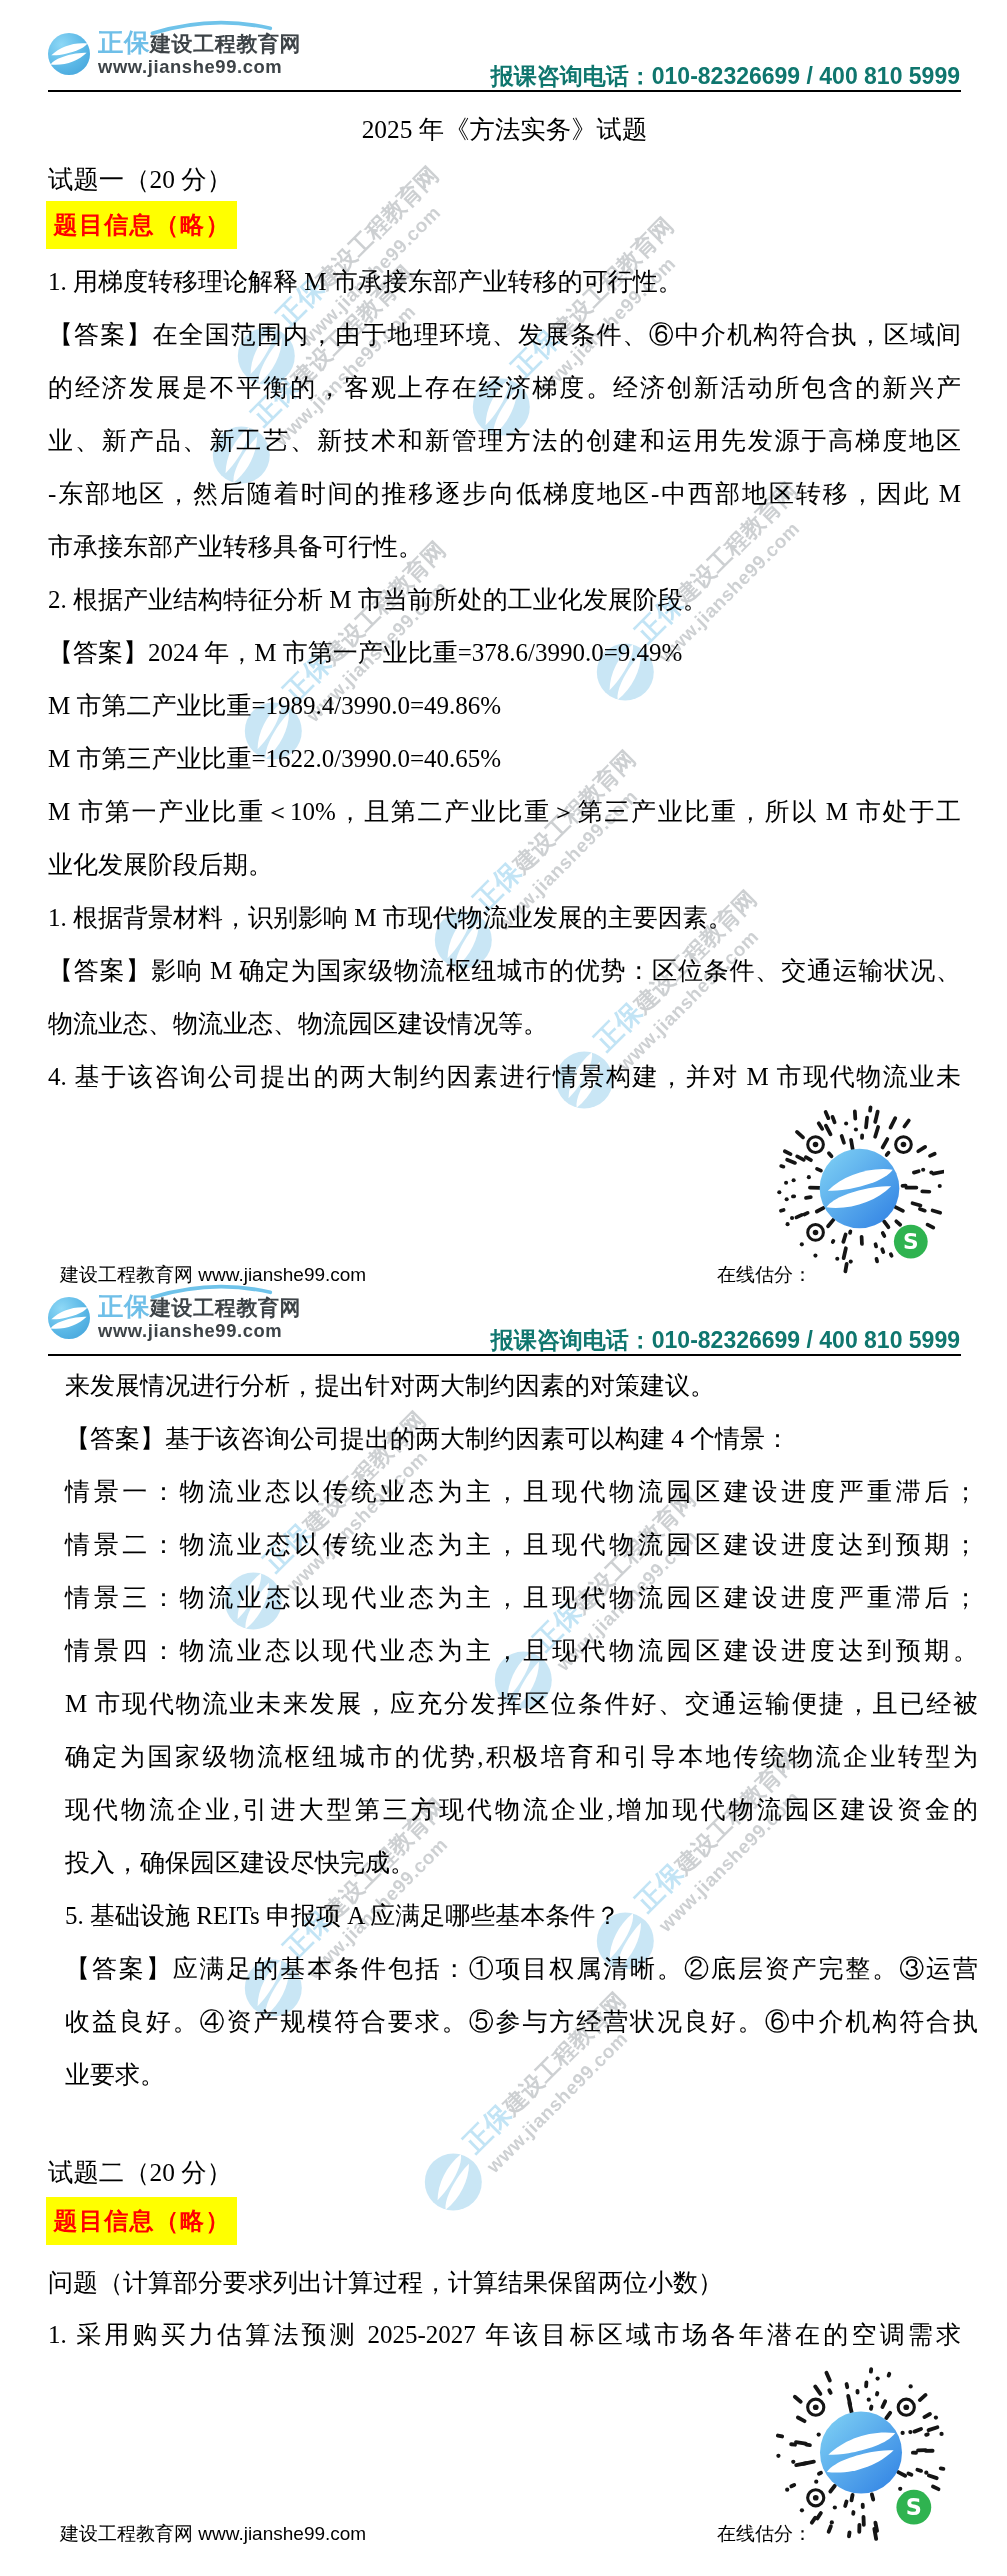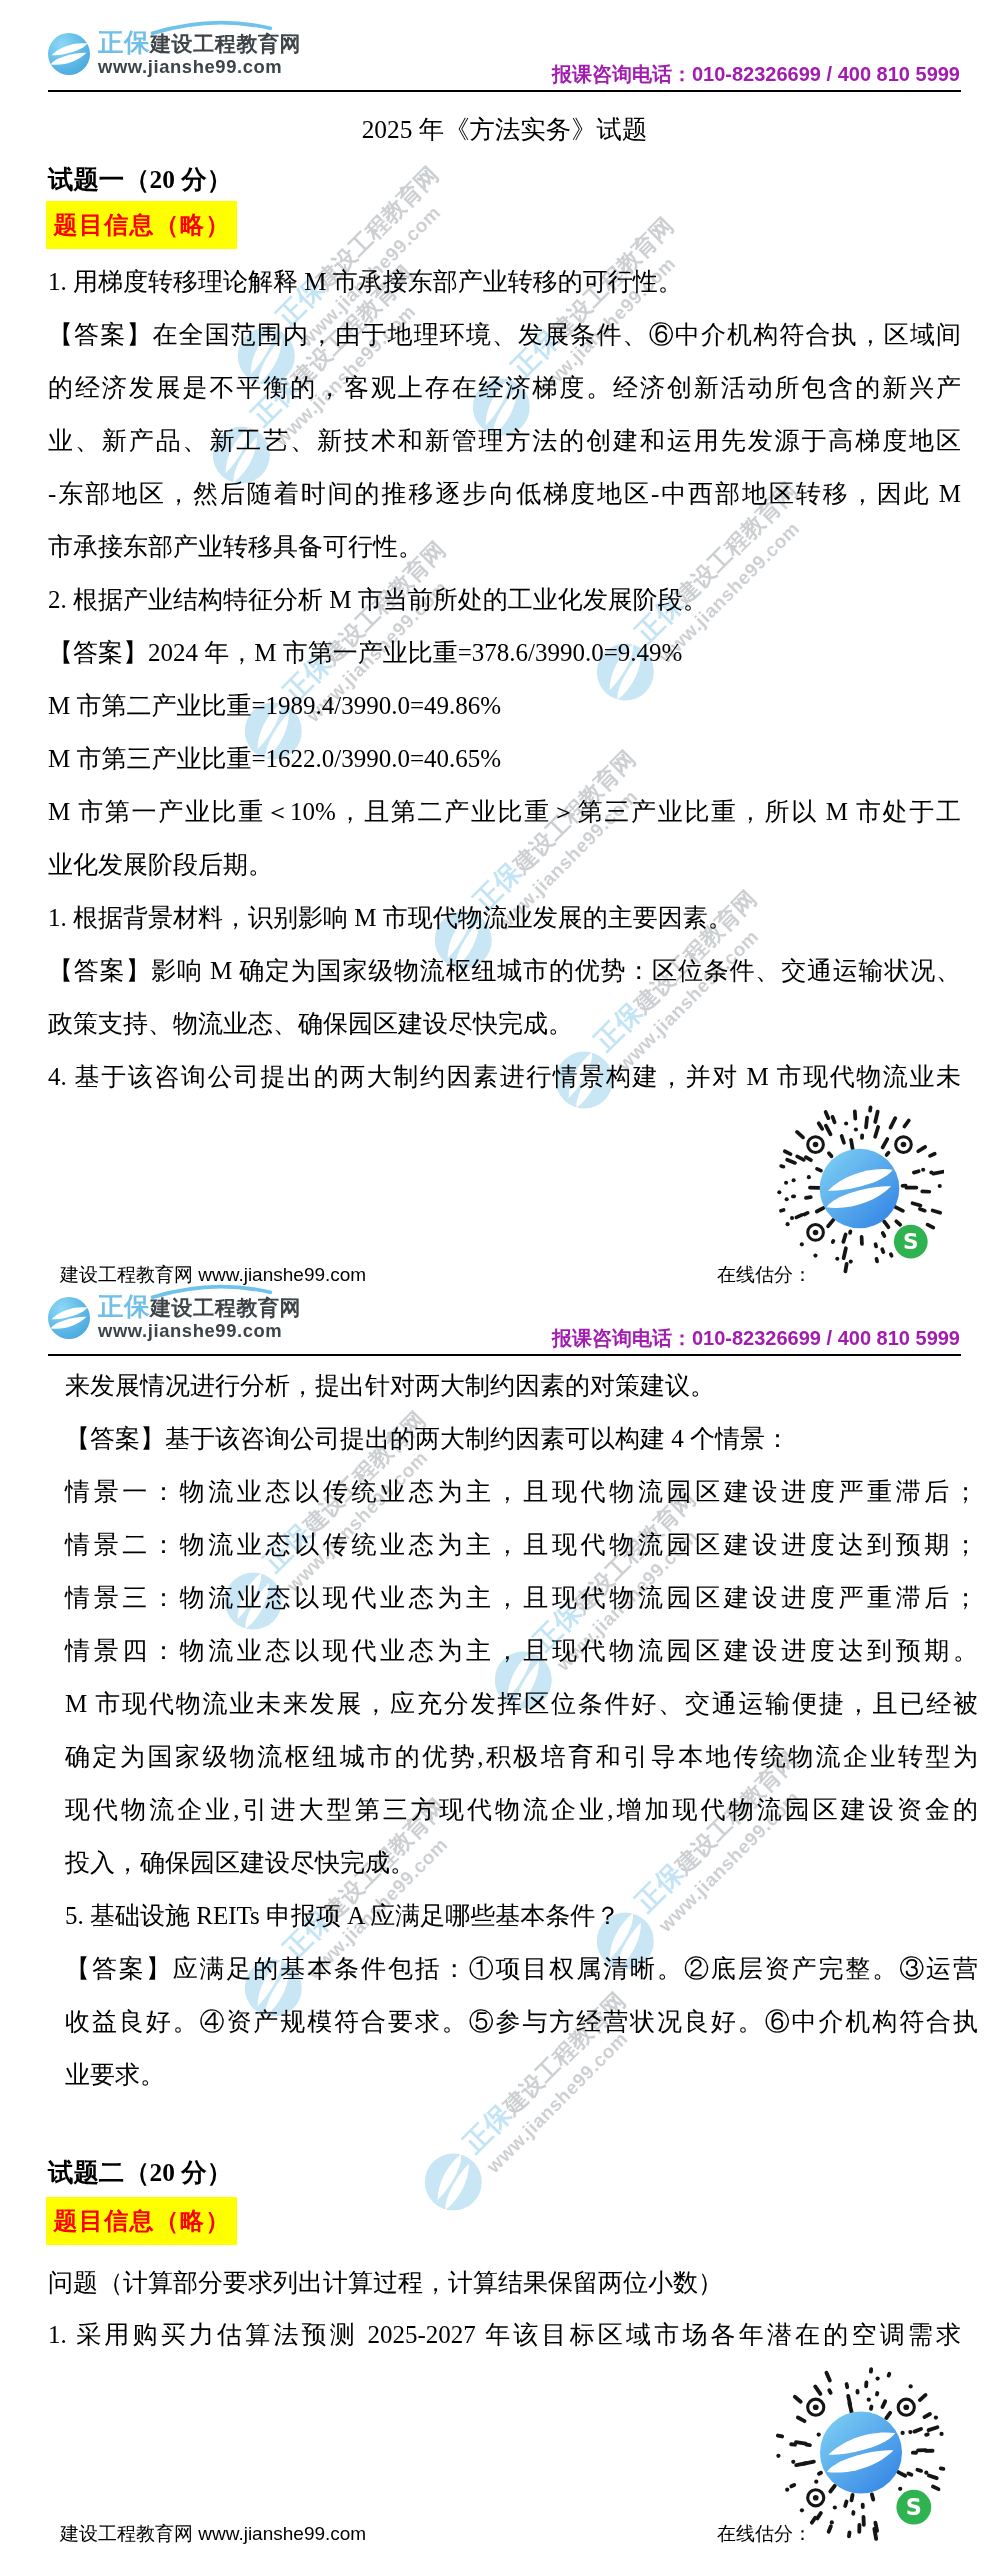--- a/index.html
+++ b/index.html
@@ -12,28 +12,28 @@
   .logo-ball{position:absolute;left:0;top:5.1px;width:42px;height:42px;border-radius:50%;
              background:radial-gradient(circle at 32% 28%, #8ed8f6 0%, #5ab7e6 55%, #3f9fd8 100%);}
   .logo-ball svg{position:absolute;left:0;top:0;width:100%;height:100%;}
   .logo-text{position:absolute;left:50px;top:0;width:178px;}
   .logo-row1{position:relative;white-space:nowrap;line-height:28px;height:28px;}
   .brand-blue{font-size:25.4px;font-weight:bold;color:#6fbfe8;font-family:"Liberation Sans","DejaVu Sans",sans-serif;letter-spacing:0.6px;}
   .brand-dark{font-size:21px;font-weight:bold;color:#3d4347;font-family:"Liberation Sans","DejaVu Sans",sans-serif;letter-spacing:0.6px;}
   .logo-arc{position:absolute;left:52px;top:-7.6px;width:124px;height:15.2px;pointer-events:none;}
   .logo-row2{font-size:18.4px;font-weight:bold;color:#3d4347;letter-spacing:0.6px;line-height:21.6px;
              font-family:"Liberation Sans","DejaVu Sans",sans-serif;}
-  .phone{position:absolute;right:48px;width:508px;text-align:right;font-size:20px;font-weight:600;
-         font-family:"Liberation Sans","DejaVu Sans",sans-serif;color:#a21caf;}
+  .phone{position:absolute;right:48px;width:508px;text-align:right;font-size:23px;font-weight:600;
+         font-family:"Liberation Sans","DejaVu Sans",sans-serif;color:#0f766e;}
   .hrule{position:absolute;left:48px;width:913px;height:1.9px;background:#000;}
 
   
   .doc-title{position:absolute;left:48px;top:114px;width:913px;text-align:center;
              font-size:25.4px;line-height:30.5px;}
-  .sec-head{position:absolute;left:48px;font-size:25.4px;font-weight:bold;line-height:32px;}
+  .sec-head{position:absolute;left:48px;font-size:25.4px;font-weight:normal;line-height:32px;}
   .badge{position:absolute;left:46px;width:191px;height:48px;background:#ffff00;color:#ff0000;
          font-size:24px;font-weight:bold;line-height:48px;padding:0 7.6px;box-sizing:border-box;
          text-align:justify;text-align-last:justify;}
   .lines{position:absolute;left:48px;width:913px;}
   .bline{height:53px;line-height:53px;font-size:25px;white-space:nowrap;}
   .bline.jfull{white-space:normal;text-align:justify;text-align-last:justify;}
   .oneline{position:absolute;left:48px;width:913px;font-size:25px;line-height:36px;height:36px;}
   .oneline.jfull{text-align:justify;text-align-last:justify;}
 
   
@@ -266,21 +266,21 @@
         <div class="bline jfull">-东部地区，然后随着时间的推移逐步向低梯度地区-中西部地区转移，因此 M</div>
         <div class="bline">市承接东部产业转移具备可行性。</div>
         <div class="bline">2. 根据产业结构特征分析 M 市当前所处的工业化发展阶段。</div>
         <div class="bline">【答案】2024 年，M 市第一产业比重=378.6/3990.0=9.49%</div>
         <div class="bline">M 市第二产业比重=1989.4/3990.0=49.86%</div>
         <div class="bline">M 市第三产业比重=1622.0/3990.0=40.65%</div>
         <div class="bline jfull">M 市第一产业比重＜10%，且第二产业比重＞第三产业比重，所以 M 市处于工</div>
         <div class="bline">业化发展阶段后期。</div>
         <div class="bline">1. 根据背景材料，识别影响 M 市现代物流业发展的主要因素。</div>
         <div class="bline jfull">【答案】影响 M 确定为国家级物流枢纽城市的优势：区位条件、交通运输状况、</div>
-        <div class="bline">政策支持、物流业态、确保园区建设尽快完成。</div>
+        <div class="bline">物流业态、物流业态、物流园区建设情况等。</div>
         <div class="bline jfull">4. 基于该咨询公司提出的两大制约因素进行情景构建，并对 M 市现代物流业未</div>
       </div>
 
     <svg class="qr" id="qr1" style="left:775px;top:1103px;" width="169" height="171" viewBox="0 0 280 280">
         <defs>
           <linearGradient id="qg1" x1="0" y1="0" x2="1" y2="1">
             <stop offset="0" stop-color="#82d4f5"></stop>
             <stop offset="1" stop-color="#2e7fe3"></stop>
           </linearGradient>
         </defs>

